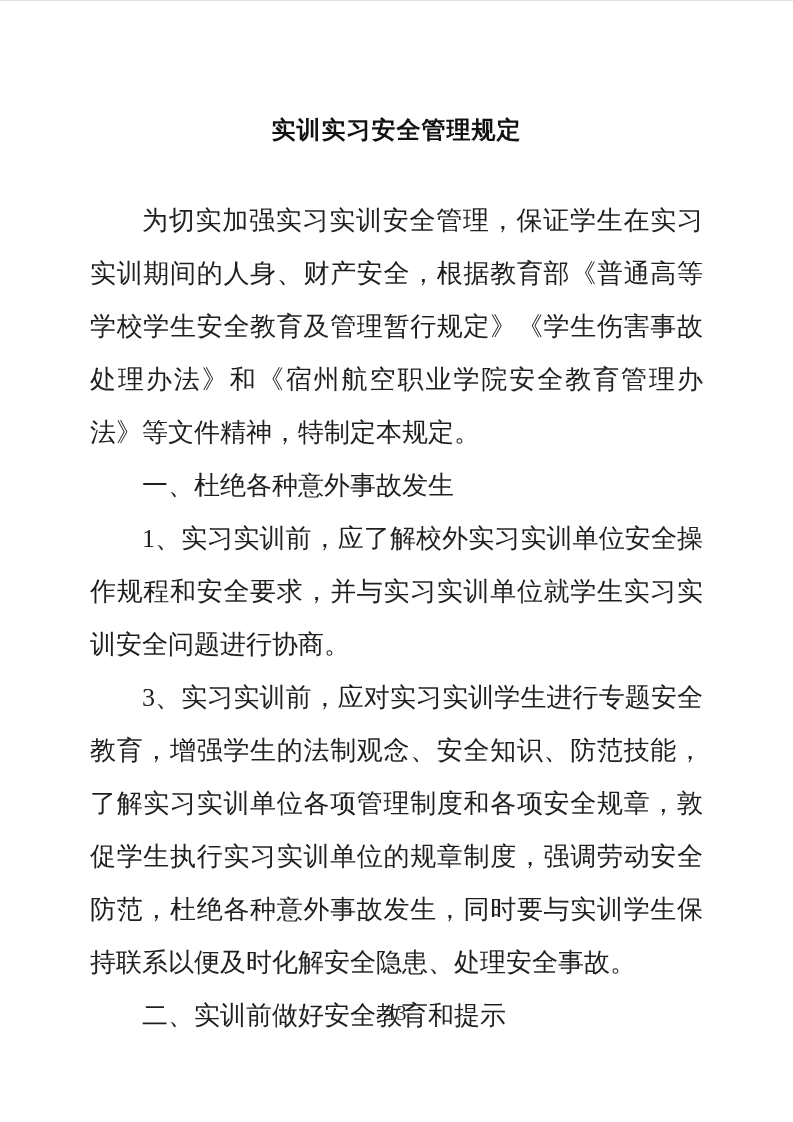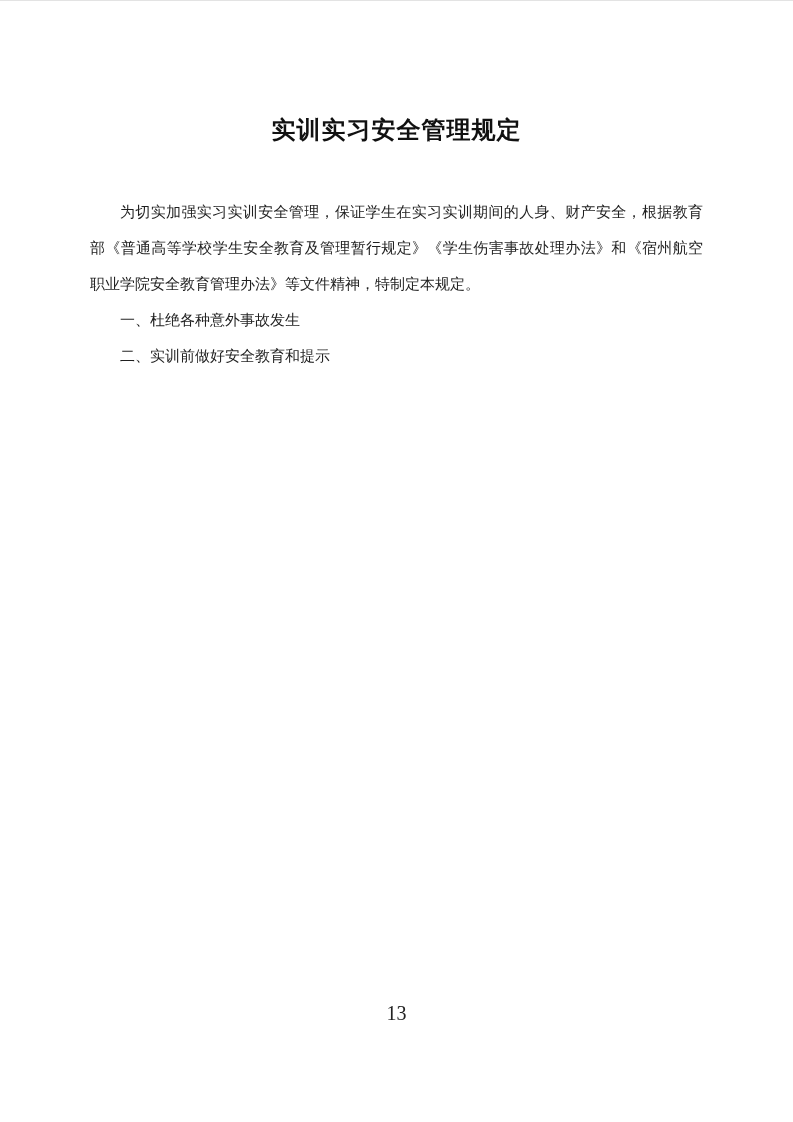--- a/index.html
+++ b/index.html
@@ -29,22 +29,22 @@
     font-family: "Liberation Sans", "DejaVu Sans", sans-serif;
     font-weight: bold;
     font-size: 24px;
     line-height: 38px;
     letter-spacing: 1px;
     text-align: center;
     color: #111111;
   }
   .doc-body {
     margin-top: 45px;
-    font-size: 15px;
-    line-height: 36px;
+    font-size: 26px;
+    line-height: 53px;
     text-align: justify;
   }
   .doc-body p {
     margin: 0;
     padding: 0;
     text-indent: 2em;
     text-justify: inter-ideograph;
   }
   .page-number {
     position: absolute;
@@ -59,17 +59,19 @@
 </style>
 </head>
 <body>
 
 <div class="page">
   <div class="content">
     <h1 class="doc-title">实训实习安全管理规定</h1>
     <div class="doc-body" id="doc-body">
         <p>为切实加强实习实训安全管理，保证学生在实习实训期间的人身、财产安全，根据教育部《普通高等学校学生安全教育及管理暂行规定》《学生伤害事故处理办法》和《宿州航空职业学院安全教育管理办法》等文件精神，特制定本规定。</p>
         <p>一、杜绝各种意外事故发生</p>
+        <p>1、实习实训前，应了解校外实习实训单位安全操作规程和安全要求，并与实习实训单位就学生实习实训安全问题进行协商。</p>
+        <p>3、实习实训前，应对实习实训学生进行专题安全教育，增强学生的法制观念、安全知识、防范技能，了解实习实训单位各项管理制度和各项安全规章，敦促学生执行实习实训单位的规章制度，强调劳动安全防范，杜绝各种意外事故发生，同时要与实训学生保持联系以便及时化解安全隐患、处理安全事故。</p>
         <p>二、实训前做好安全教育和提示</p>
       </div>
   </div>
   <div class="page-number">13</div>
 </div>
 
 </body></html>

